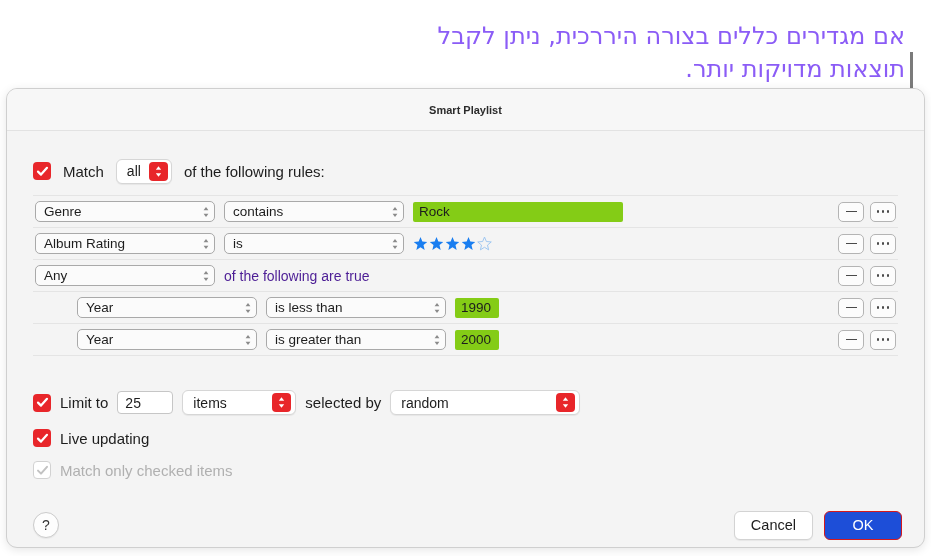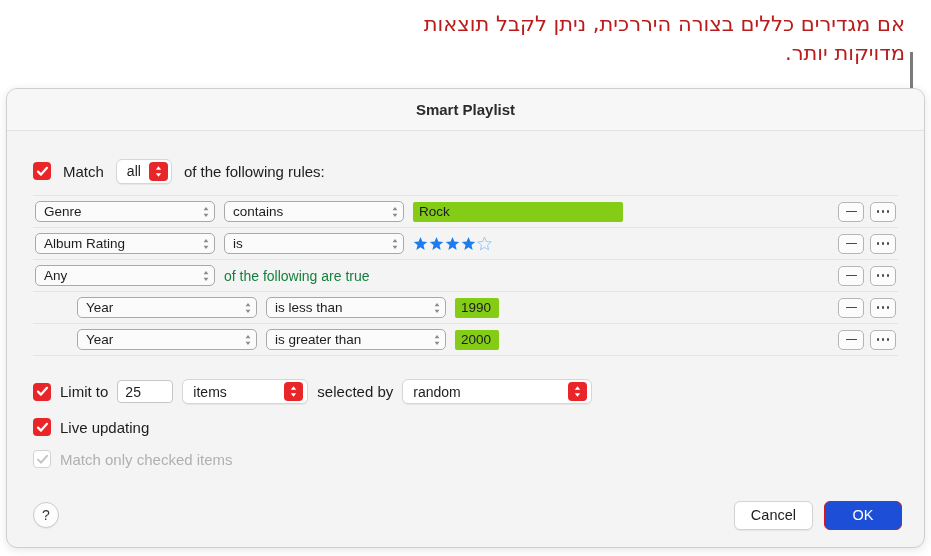--- a/index.html
+++ b/index.html
@@ -9,28 +9,28 @@
     height: 556px;
     background: #ffffff;
     font-family: "Liberation Sans", sans-serif;
     overflow: hidden;
     position: relative;
   }
 
   
   .annotation {
     position: absolute;
-    top: 10px;
+    top: 20px;
     right: 26px;
     width: 520px;
     text-align: right;
     direction: rtl;
-    font-size: 21px;
+    font-size: 24px;
     line-height: 1.38;
-    color: #b91c1c;
+    color: #8b5cf6;
     font-family: "DejaVu Sans", sans-serif;
   }
 
   
   .callout-line {
     position: absolute;
     left: 910px;
     top: 52px;
     width: 3px;
     height: 255px;
@@ -76,21 +76,21 @@
   .titlebar {
     height: 42px;
     background: #f7f7f7;
     border-bottom: 1px solid #e2e2e2;
     display: flex;
     align-items: center;
     justify-content: center;
     flex: none;
   }
   .titlebar-text {
-    font-size: 15px;
+    font-size: 11px;
     font-weight: bold;
     color: #2b2b2b;
   }
 
   .dialog-body {
     flex: 1;
     background: #f4f4f4;
     position: relative;
   }
 
@@ -142,21 +142,21 @@
     display: inline-flex; align-items: center; justify-content: center;
     flex: none;
   }
   .popup-red.wide { padding-right: 4px; }
   .popup-red.wide .pv { flex: 1; }
 
   .chev-white svg { width: 9px; height: 13px; display: block; }
 
   
   .rules {
-    margin: 8px 26px 5px 26px;
+    margin: 8px 26px 16px 26px;
     border-top: 1px solid #e4e4e4;
   }
   .rule-row {
     display: flex;
     align-items: center;
     height: 32px;
     border-bottom: 1px solid #e4e4e4;
     position: relative;
     padding-left: 2px;
   }
@@ -193,21 +193,21 @@
     font-size: 13.5px;
     color: #1d1d1d;
     display: inline-flex;
     align-items: center;
     padding: 0 6px;
     flex: none;
   }
   .valfield.wide { width: 210px; }
   .valfield.year { width: 44px; }
 
-  .static-text { font-size: 14px; color: #15803d; }
+  .static-text { font-size: 14px; color: #4c1d95; }
 
   
   .stars { display: inline-flex; gap: 1px; align-items: center; }
   .stars svg { width: 15px; height: 15px; display: block; }
 
   
   .rule-actions {
     display: flex;
     gap: 6px;
     align-items: center;
@@ -240,21 +240,21 @@
     width: 56px; height: 23px;
     background: #ffffff;
     border: 1px solid #c6c6c6;
     border-radius: 4px;
     font-size: 14px;
     color: #1d1d1d;
     display: inline-flex; align-items: center;
     padding: 0 7px;
   }
 
-  .popup-items { width: 126px; }
+  .popup-items { width: 114px; }
   .popup-sortby { width: 190px; }
 
   
   .footer {
     height: 64px;
     display: flex;
     align-items: center;
     padding: 0 22px 0 26px;
     flex: none;
   }

